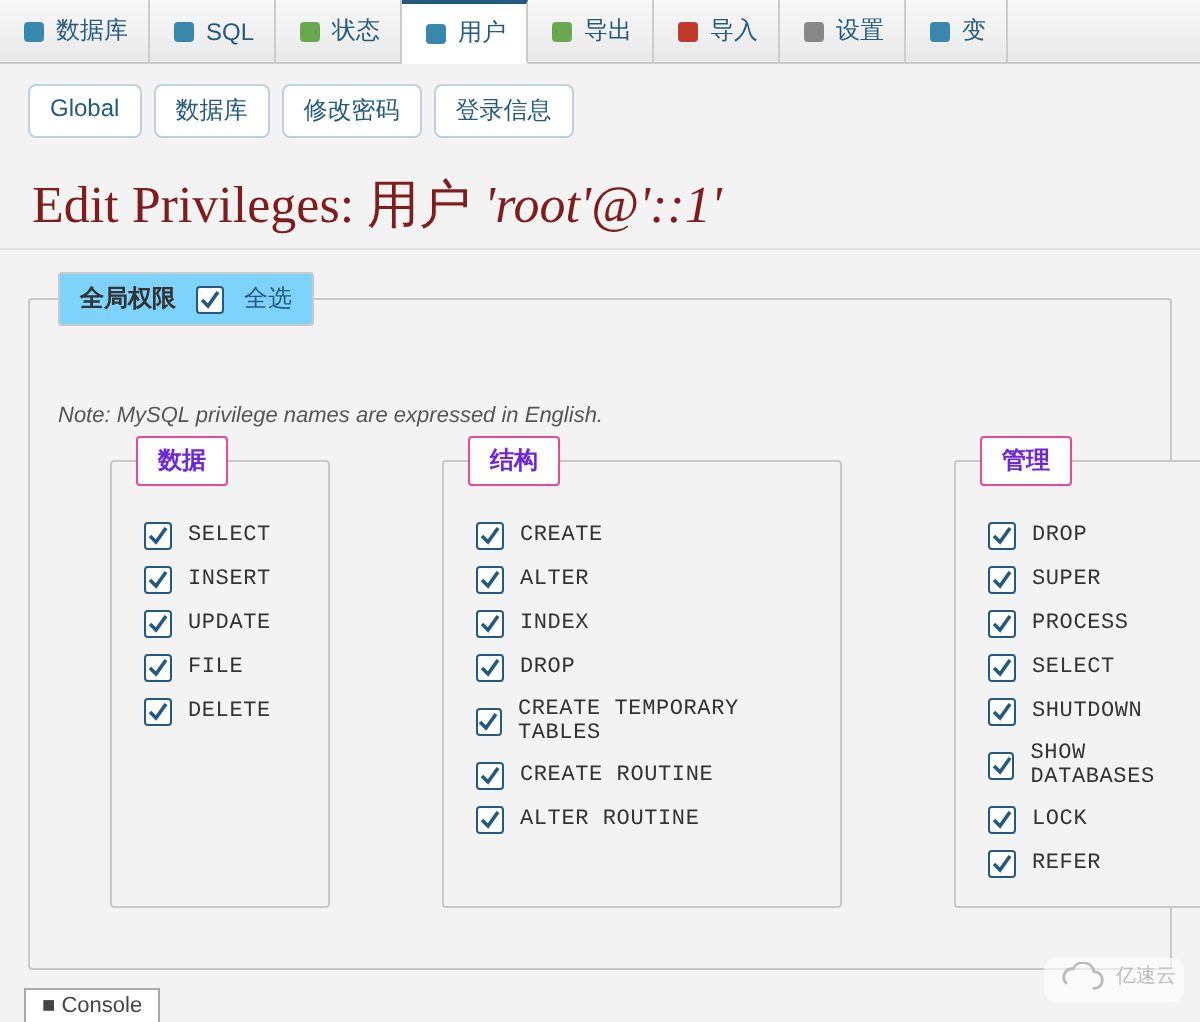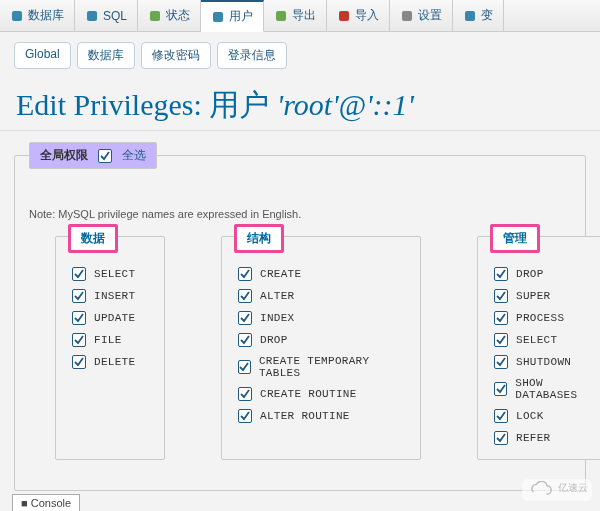--- a/index.html
+++ b/index.html
@@ -49,61 +49,62 @@
     border: 1px solid #c0d0dc;
     border-radius: 4px;
     padding: 4px 10px;
     background: #fff;
     color: #235a81;
     cursor: pointer;
     font-size: 12px;
   }
   .heading {
     font-family: Georgia, "Times New Roman", serif;
-    color: #0369a1;
+    color: #7f1d1d;
     font-weight: normal;
-    font-size: 30px;
+    font-size: 26px;
     padding: 6px 16px 4px 16px;
     margin: 0;
     border-bottom: 1px solid #e0e0e0;
   }
   .heading .quoted { font-style: italic; }
   .global-fieldset {
     margin: 24px 14px 10px 14px;
     border: 1px solid #c9c9c9;
     border-radius: 2px;
     background: #f3f3f3;
     position: relative;
     padding-top: 18px;
   }
   .global-legend {
     position: absolute;
     top: -14px;
     left: 14px;
-    background: #c4b5fd;
+    background: #7dd3fc;
     border: 1px solid #c9c9c9;
     border-radius: 2px;
     padding: 4px 10px;
     display: flex;
     gap: 10px;
     align-items: center;
     font-size: 12px;
   }
   .global-legend .checkall-label { color: #235a81; font-weight: 500; }
   .chk {
     width: 14px; height: 14px;
     border: 1.5px solid #235a81;
     border-radius: 2px;
     display: inline-flex;
     align-items: center;
     justify-content: center;
     background: #fff;
   }
   .chk svg { width: 10px; height: 10px; }
   .note {
+    font-style: italic;
     color: #555;
     font-size: 11px;
     padding: 34px 4px 16px 14px;
   }
   .cols {
     display: flex;
     gap: 56px;
     padding: 0 0 30px 40px;
   }
   .col-fieldset {
@@ -114,26 +115,26 @@
     padding: 26px 16px 10px 16px;
     min-width: 110px;
   }
   .col-fieldset.structure { min-width: 200px; }
   .col-fieldset.admin { min-width: 130px; padding-right:0; }
   .col-legend {
     position: absolute;
     top: -13px;
     left: 12px;
     background: #fff;
-    border: 3px solid #ec4899;
+    border: 1px solid #ec4899;
     border-radius: 2px;
     padding: 3px 10px;
     font-size: 12px;
     font-weight: bold;
-    color: #0369a1;
+    color: #6d28d9;
   }
   .privrow {
     display: flex;
     align-items: center;
     gap: 8px;
     padding: 4px 0;
   }
   .privrow .pname {
     font-family: "Consolas", "Courier New", monospace;
     font-size: 11px;

